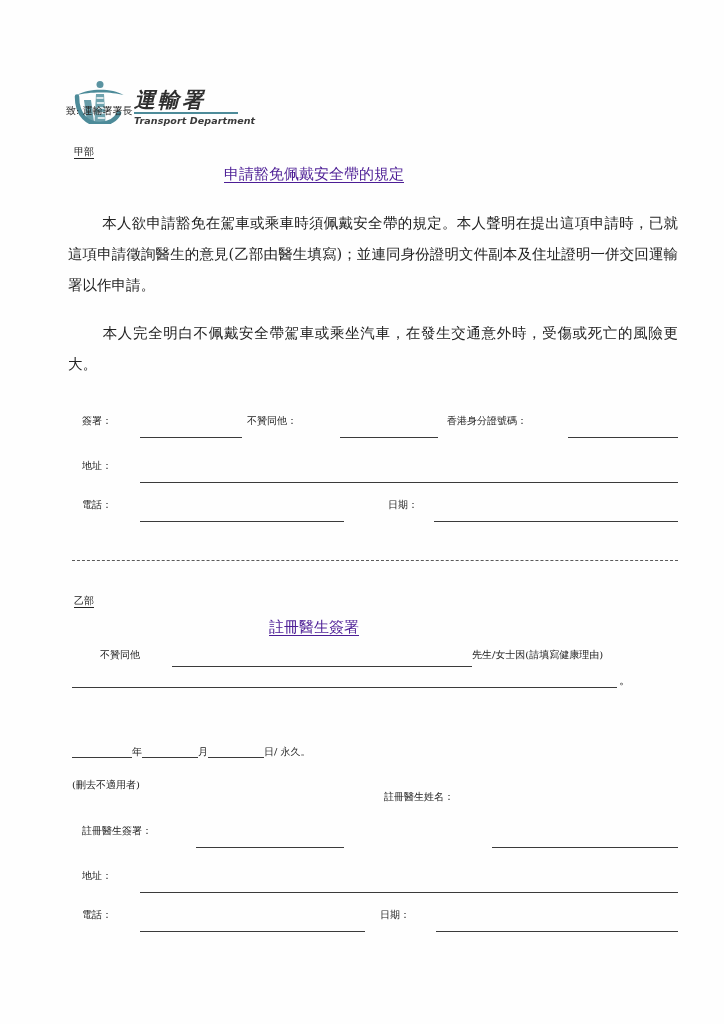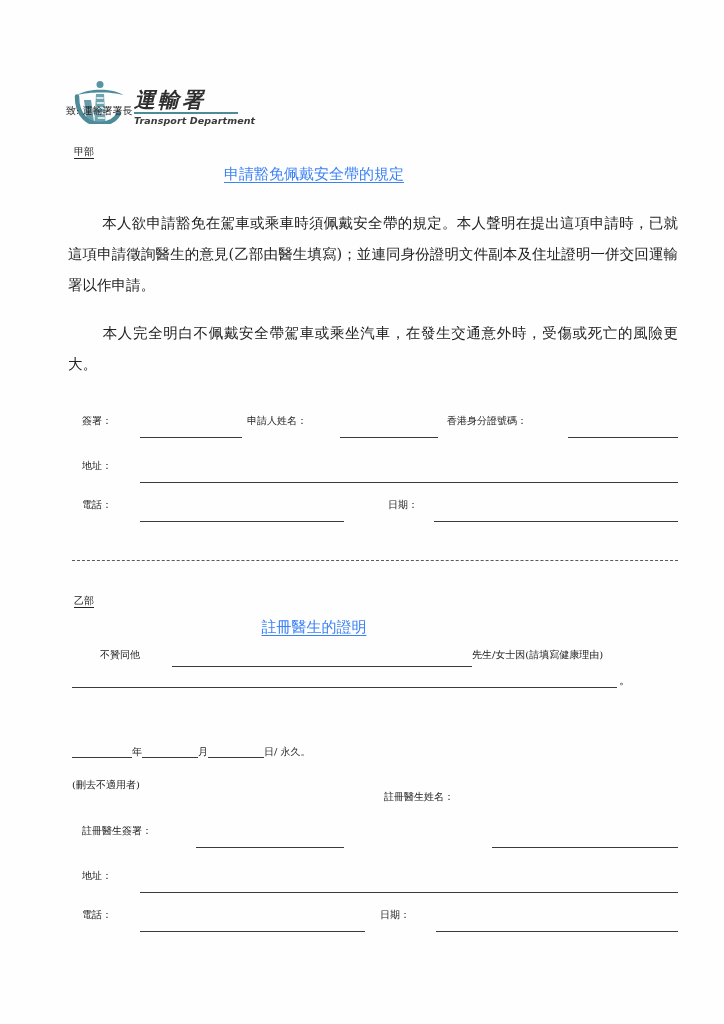--- a/index.html
+++ b/index.html
@@ -84,21 +84,21 @@
     text-decoration: underline;
     text-underline-offset: 3px;
   }
   .center-title {
     position: absolute;
     left: 0;
     width: 628px;
     text-align: center;
     font-family: "DejaVu Serif", "Liberation Serif", serif;
     font-size: 15px;
-    color: #3b82f6;
+    color: #4c1d95;
   }
   .center-title span {
     text-decoration: underline;
     text-underline-offset: 3px;
   }
 
   
   .rule {
     position: absolute;
     height: 1px;
@@ -149,41 +149,41 @@
     <span class="indent"></span><span>本人完全明白不佩戴安全帶駕車或乘坐汽車，在發生交通意外時，受傷或死亡的風險更大。</span>
   </div>
 
   <div class="para" style="left:68px; top:208px; width:610px;">
     <span class="indent"></span><span>本人欲申請豁免在駕車或乘車時須佩戴安全帶的規定。本人聲明在提出這項申請時，已就這項申請徵詢醫生的意見(乙部由醫生填寫)；並連同身份證明文件副本及住址證明一併交回運輸署以作申請。</span>
   </div>
 
   <div class="abs cn" style="left:82px; top:414px;">簽署：</div>
   <div class="rule" style="left:140px; top:437px; width:102px;"></div>
 
-  <div class="abs cn" style="left:247px; top:414px;">申請人姓名：</div>
+  <div class="abs cn" style="left:247px; top:414px;">不贊同他：</div>
   <div class="rule" style="left:340px; top:437px; width:98px;"></div>
 
   <div class="abs cn" style="left:447px; top:414px;">香港身分證號碼：</div>
   <div class="rule" style="left:568px; top:437px; width:110px;"></div>
 
   <div class="abs cn" style="left:82px; top:459px;">地址：</div>
   <div class="rule" style="left:140px; top:482px; width:538px;"></div>
 
   <div class="abs cn" style="left:82px; top:498px;">電話：</div>
   <div class="rule" style="left:140px; top:521px; width:204px;"></div>
 
   <div class="abs cn" style="left:388px; top:498px;">日期：</div>
   <div class="rule" style="left:434px; top:521px; width:244px;"></div>
 
   <div class="dashed-sep" style="left:72px; top:560px; width:606px;"></div>
 
   <div class="abs cn uline" style="left:74px; top:594px;">乙部</div>
 
   <div class="center-title" style="top:618px;">
-    <span>註冊醫生的證明</span>
+    <span>註冊醫生簽署</span>
   </div>
 
   <div class="abs cn" style="left:100px; top:648px;">不贊同他</div>
   <div class="rule" style="left:172px; top:666px; width:300px;"></div>
   <div class="abs cn" style="left:472px; top:648px;">先生/女士因(請填寫健康理由)</div>
 
   <div class="rule" style="left:72px; top:687px; width:545px;"></div>
   <div class="abs cn" style="left:619px; top:672px; font-size:12px;">。</div>
 
 

